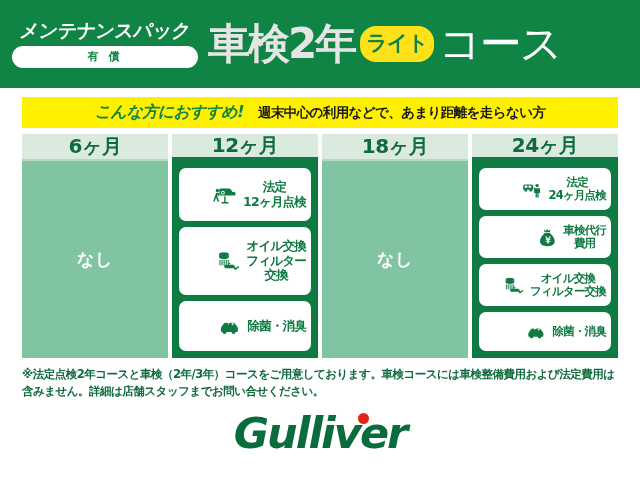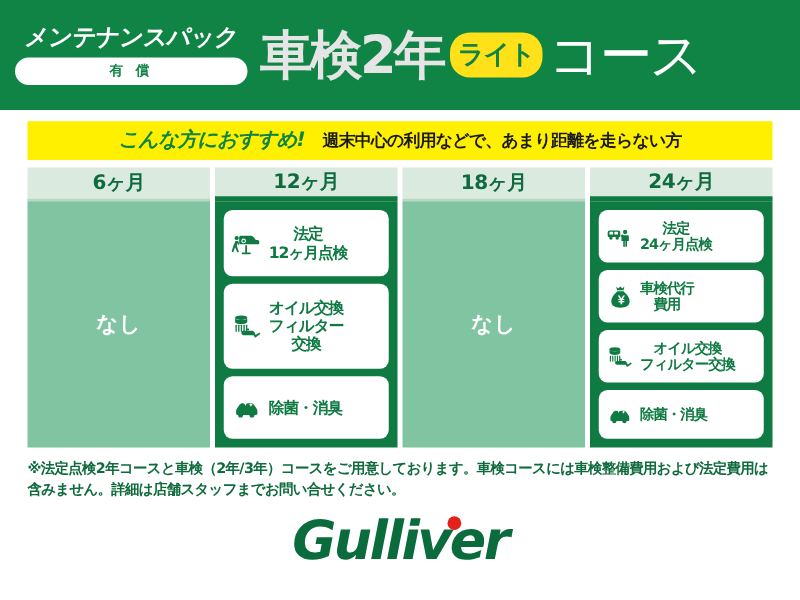--- a/index.html
+++ b/index.html
@@ -137,21 +137,21 @@
   .col {
     flex: 1 1 0;
     display: flex;
     flex-direction: column;
     min-width: 0;
   }
   .col-head {
     height: 27px;
     background: #dbeadf;
     color: #0f6b3d;
-    font-size: 16px;
+    font-size: 20px;
     font-weight: bold;
     display: flex;
     align-items: center;
     justify-content: center;
     letter-spacing: -0.5px;
     box-sizing: border-box;
   }
   .col-head.active {
     border-bottom: 4px solid #0f7a42;
   }
@@ -182,21 +182,21 @@
     letter-spacing: 0.5px;
   }
 
   .card {
     background: #ffffff;
     border-radius: 7px;
     width: 100%;
     box-sizing: border-box;
     display: flex;
     align-items: center;
-    justify-content: flex-start;
+    justify-content: flex-end;
     gap: 5px;
     padding: 4px 5px;
     flex: 1 1 auto;
   }
   .card-icon {
     flex: 0 0 auto;
     display: flex;
     align-items: center;
     justify-content: center;
   }

